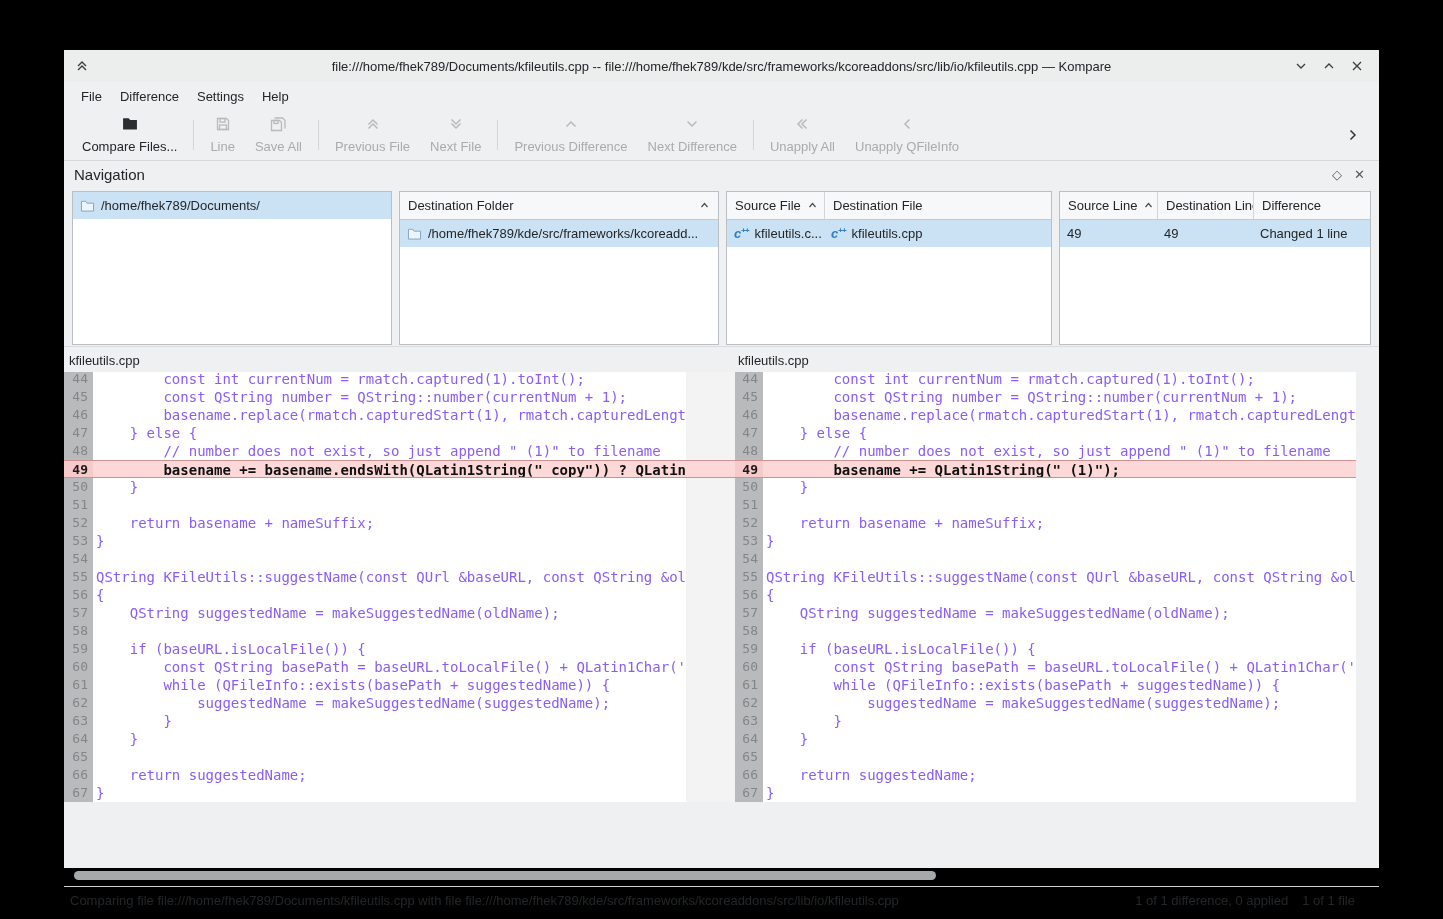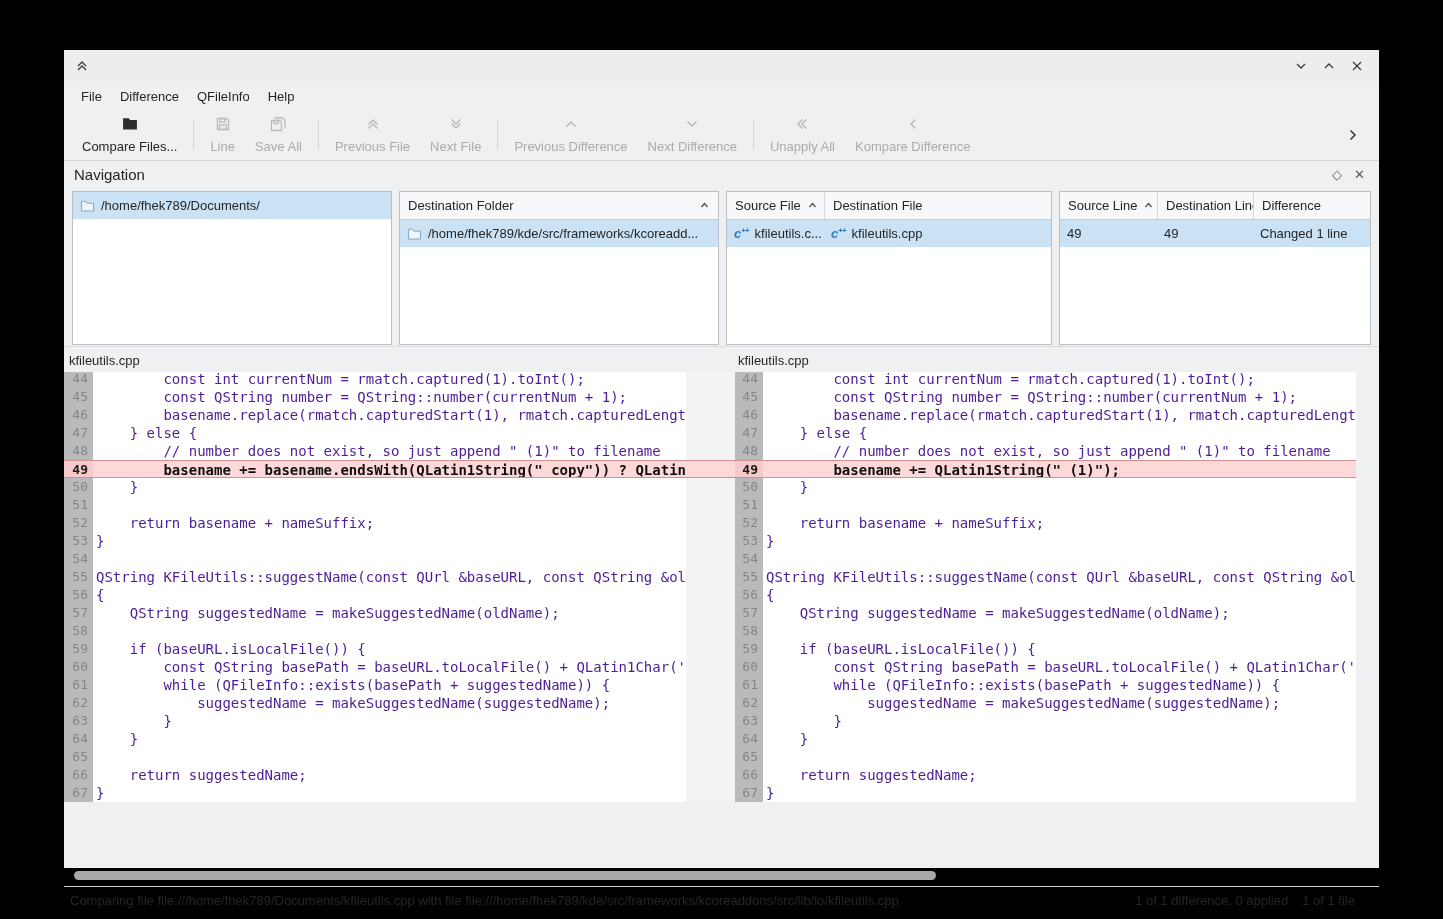--- a/index.html
+++ b/index.html
@@ -50,41 +50,42 @@
   
   .diffhdr{height:25px;position:relative;border-top:1px solid #dadbdc;}
   .diffhdr .pane-title{position:absolute;bottom:4px;font-size:13px;color:#232629;}
   .pane-title.left{left:5px;}
   .pane-title.right{left:674px;}
   .diffbody{position:relative;height:496px;overflow:hidden;background:#eff0f1;}
   .diffrows{position:absolute;top:-2px;left:0;}
   .drow{display:flex;height:18px;font-family:"DejaVu Sans Mono", monospace;font-size:14px;line-height:18px;}
   .dgut{width:29px;background:#b8babc;color:#838689;text-align:right;padding-right:5px;box-sizing:border-box;font-size:13px;flex:none;overflow:hidden;}
   .dgut.r{width:28px;}
-  .dcode{width:593px;background:#ffffff;color:#4c1d95;white-space:pre;overflow:hidden;flex:none;padding-left:3px;box-sizing:border-box;}
+  .dcode{width:593px;background:#ffffff;color:#8b5cf6;white-space:pre;overflow:hidden;flex:none;padding-left:3px;box-sizing:border-box;}
   .dgap{width:49px;background:#f3f3f4;flex:none;}
   .dscroll{flex:1;background:#eff0f1;}
   .drow.changed .dgut{background:#f6caca;color:#1a1a1a;font-weight:bold;border-top:1px solid #cf9292;border-bottom:1px solid #cf9292;}
   .drow.changed .dcode{background:#fdd8d8;color:#101010;font-weight:bold;border-top:1px solid #cf9292;border-bottom:1px solid #cf9292;box-sizing:border-box;}
   .drow.changed .dgap{background:#fdd8d8;border-top:1px solid #cf9292;border-bottom:1px solid #cf9292;box-sizing:border-box;}
   .hscroll{height:18px;position:relative;}
   .hscroll-thumb{position:absolute;left:10px;top:3px;width:862px;height:9px;border-radius:4.5px;background:#a6a8aa;}
   
   .statusbar{height:27px;border-top:1px solid #d1d2d3;display:flex;align-items:center;padding:0 6px;font-size:13px;color:#232629;}
   .sb-left{flex:1;white-space:nowrap;overflow:hidden;}
   .sb-right{white-space:nowrap;margin-right:14px;}
   .sb-file{white-space:nowrap;margin-right:18px;}
   svg{display:block;}
 </style>
 </head>
 <body>
 
 <div class="window">
 
   <div class="titlebar">
+    <div class="win-title">file:///home/fhek789/Documents/kfileutils.cpp -- file:///home/fhek789/kde/src/frameworks/kcoreaddons/src/lib/io/kfileutils.cpp — Kompare</div>
     <span class="tb-shade">
       <svg width="16" height="16" viewBox="0 0 16 16" fill="none" stroke="currentColor" stroke-width="1.4">
         <polyline points="4,8 8,4 12,8"></polyline>
           <polyline points="4,12 8,8 12,12"></polyline>
       </svg>
     </span>
     <div class="win-controls">
       <span class="win-btn">
         <svg width="14" height="14" viewBox="0 0 14 14" fill="none" stroke="currentColor" stroke-width="1.3">
             <polyline points="3,5 7,9 11,5"></polyline>
@@ -100,21 +101,21 @@
             <line x1="3" y1="3" x2="11" y2="11"></line>
             <line x1="11" y1="3" x2="3" y2="11"></line>
           </svg>
       </span>
     </div>
   </div>
 
   <div class="menubar" id="menubar">
       <div class="menu-item">File</div>
       <div class="menu-item">Difference</div>
-      <div class="menu-item">QFileInfo</div>
+      <div class="menu-item">Settings</div>
       <div class="menu-item">Help</div>
     </div>
 
   <div class="toolbar" id="toolbar">
       <div class="tb-btn enabled">
         <span class="tb-ic">
           <svg width="16" height="16" viewBox="0 0 16 16" fill="none" stroke="currentColor" stroke-width="1.4">
             <path d="M1.8 3 h4.6 l1.4 1.8 h6.4 v8 h-12.4 z" fill="#2b2e30" stroke="#2b2e30"></path>
           </svg>
         </span>
@@ -186,21 +187,21 @@
           </svg>
         </span>
         <span>Unapply All</span>
       </div>
       <div class="tb-btn disabled">
         <span class="tb-ic">
           <svg width="16" height="16" viewBox="0 0 16 16" fill="none" stroke="currentColor" stroke-width="1.5">
             <polyline points="10.5,3.5 6,8 10.5,12.5"></polyline>
           </svg>
         </span>
-        <span>Kompare Difference</span>
+        <span>Unapply QFileInfo</span>
       </div>
       <div class="tb-spacer"></div>
       <div class="tb-overflow">
         <span>
           <svg width="16" height="16" viewBox="0 0 16 16" fill="none" stroke="currentColor" stroke-width="1.5">
             <polyline points="5.5,3.5 10,8 5.5,12.5"></polyline>
           </svg>
         </span>
       </div>
     </div>

